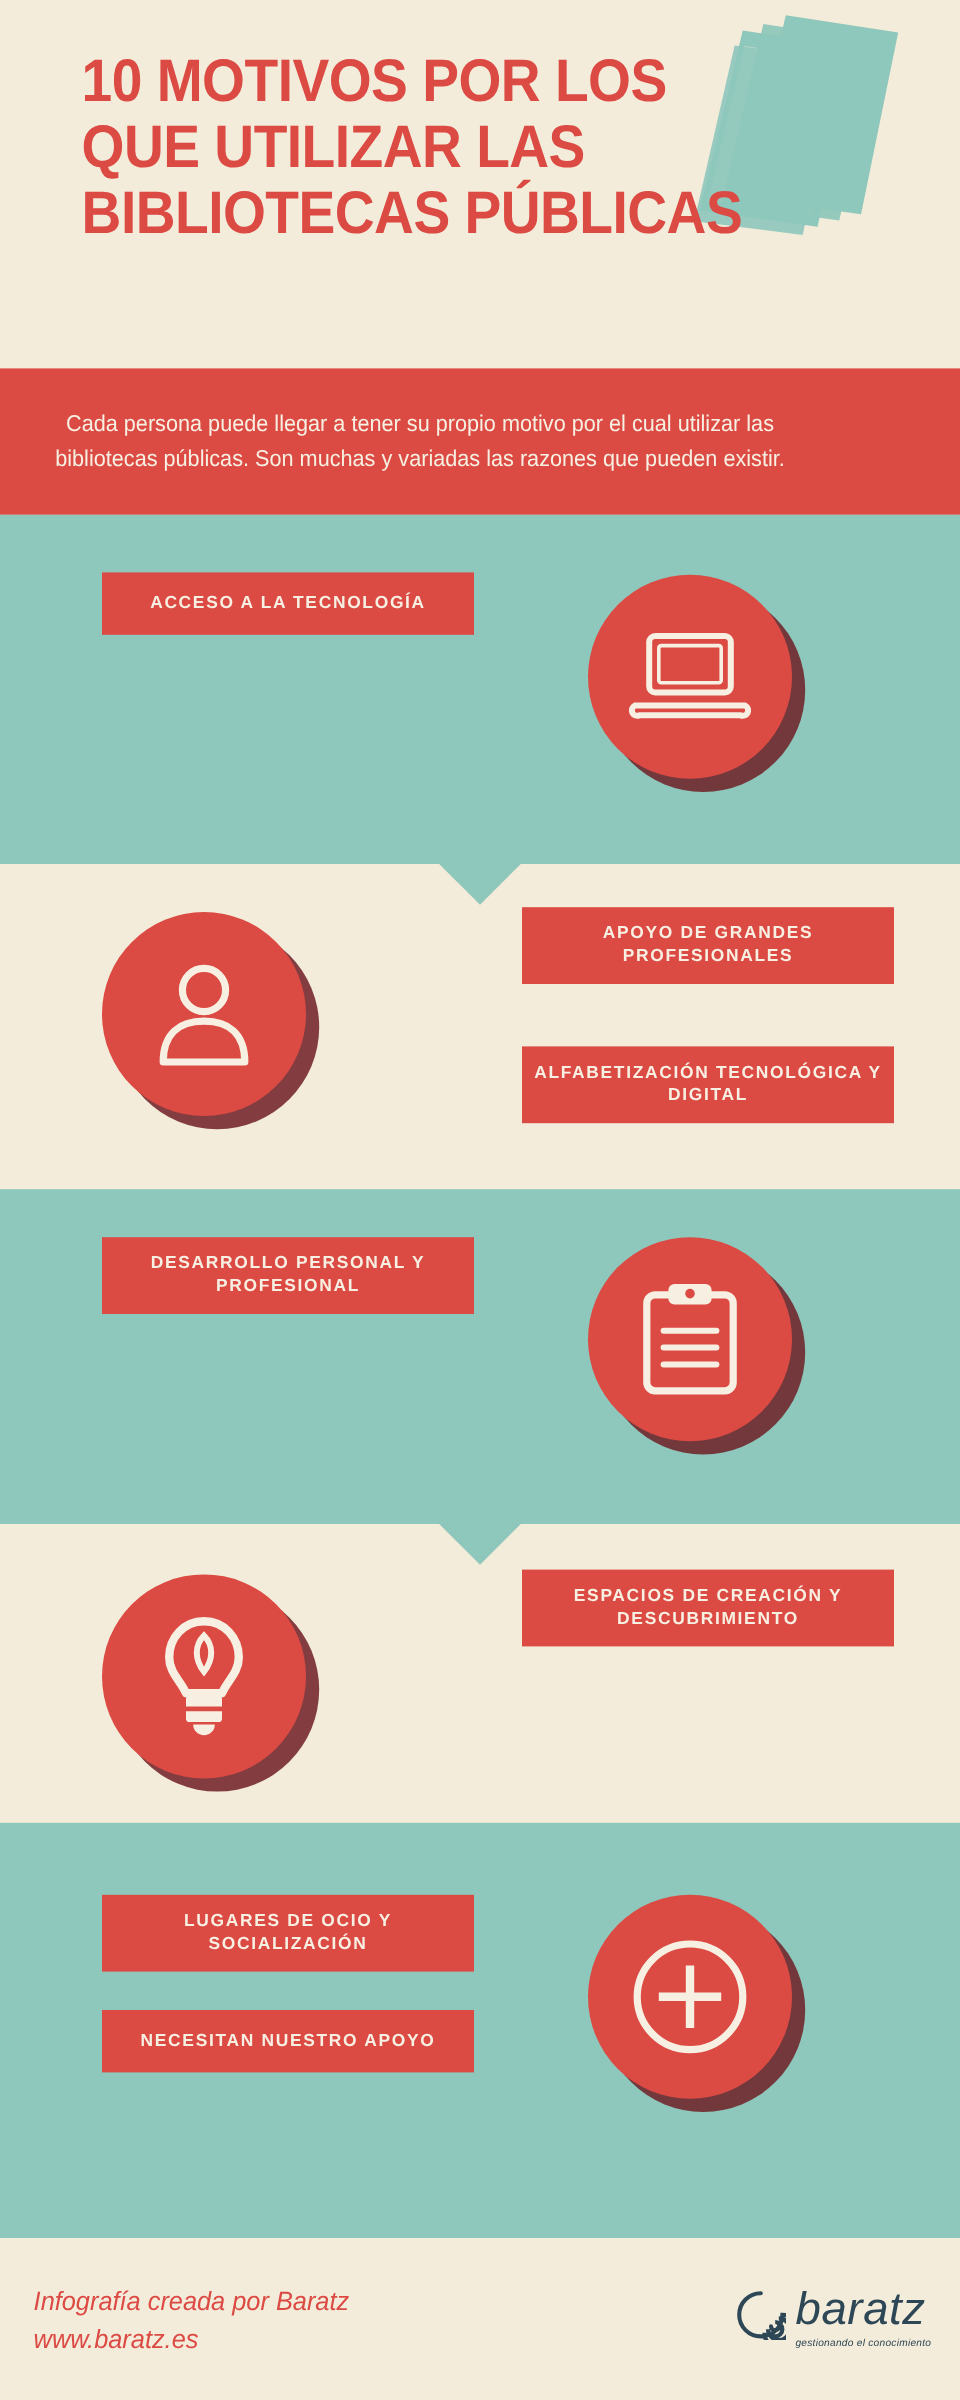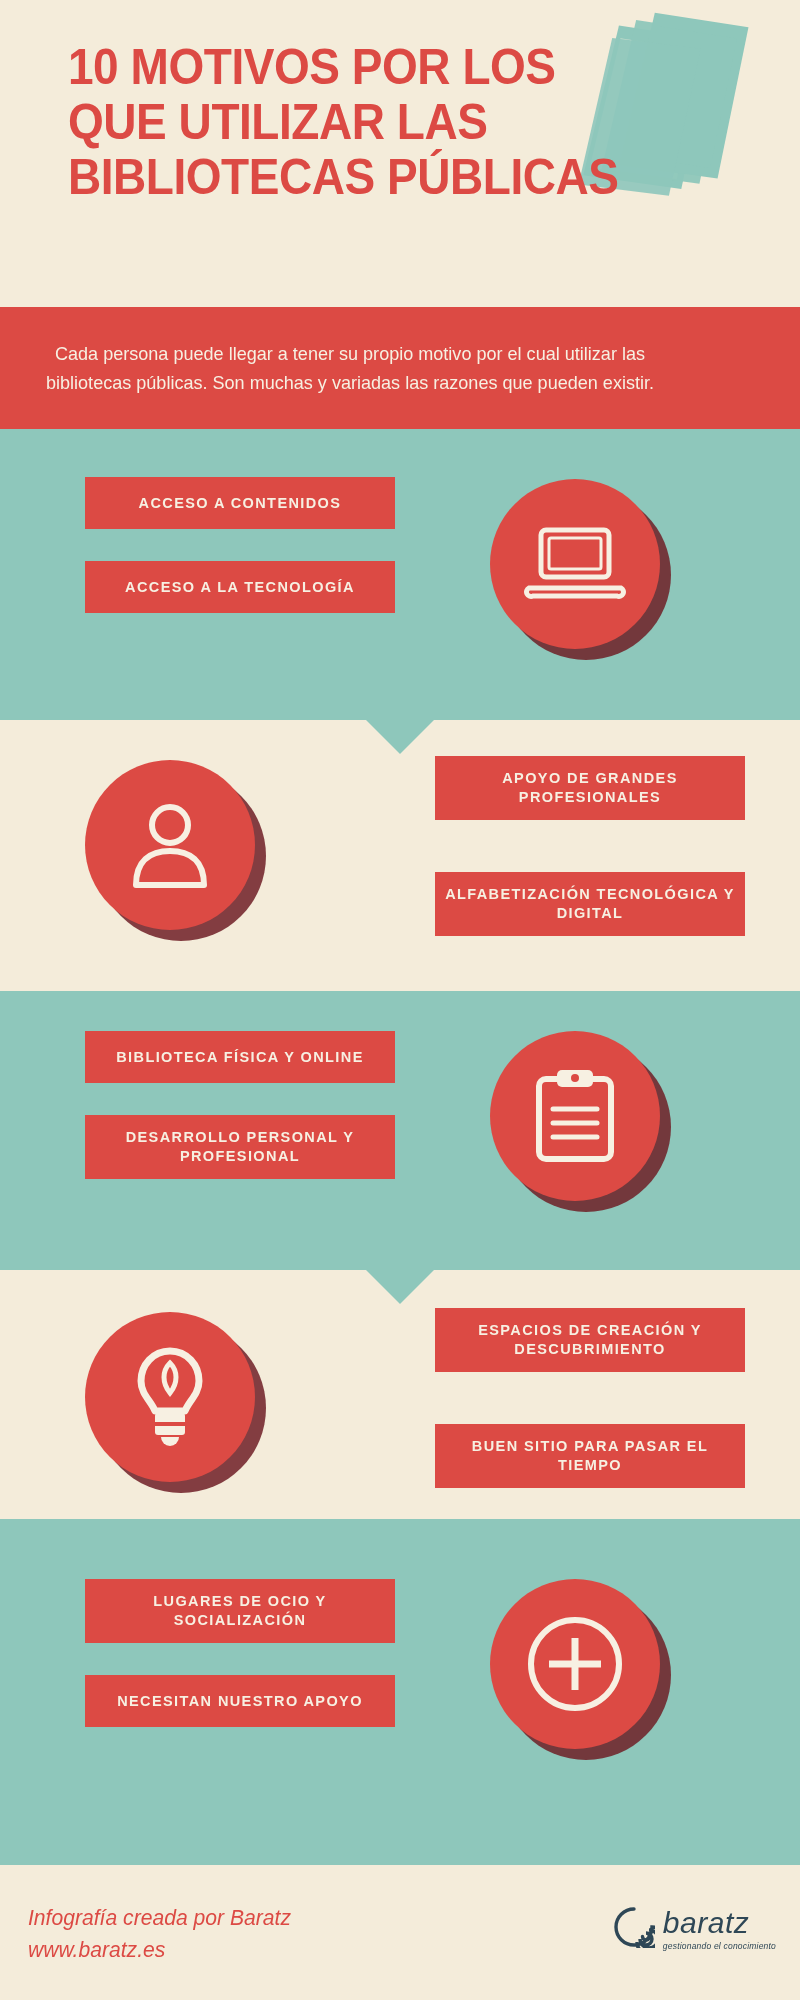--- a/index.html
+++ b/index.html
@@ -92,21 +92,21 @@
     background:#6e1f26;opacity:.85;z-index:1;
   }
   .circle svg{display:block;}
 
   
   .footer{position:absolute;left:0;bottom:0;width:800px;height:130px;background:#f4ecda;font-style:italic;}
   .footer-text{position:absolute;left:28px;top:32px;color:#dc4a44;font-size:22px;line-height:32px;transform:scaleX(.96);transform-origin:left top;}
   .footer-text div{white-space:nowrap;}
   .logo{position:absolute;right:24px;top:36px;display:flex;align-items:center;gap:8px;}
   .logo-text{display:flex;flex-direction:column;line-height:1;}
-  .logo-name{color:#2e4756;font-size:30px;letter-spacing:.5px;}
+  .logo-name{color:#2e4756;font-size:38px;letter-spacing:.5px;}
   .logo-tag{color:#2e4756;font-size:8.5px;margin-top:4px;letter-spacing:.2px;}
 </style>
 </head>
 <body>
 
 <div class="page">
 
   <div class="header">
     <div class="book-art">
       <svg width="240" height="230" viewBox="0 0 240 230">
@@ -128,21 +128,20 @@
   </div>
 
   <div class="intro">
     <p>Cada persona puede llegar a tener su propio motivo por el cual utilizar las bibliotecas públicas. Son muchas y variadas las razones que pueden existir.</p>
   </div>
 
   <div class="section sec-teal" style="position:absolute;top:429px;height:291px;">
     <div class="notch notch-teal"></div>
     <div class="row">
       <div class="labels labels-left">
-        <div class="chip">ACCESO A CONTENIDOS</div>
         <div class="chip">ACCESO A LA TECNOLOGÍA</div>
       </div>
       <div class="circle-wrap" style="left:490px;top:50px;">
         <div class="circle-shadow"></div>
         <div class="circle">
           <svg width="102" height="84" viewBox="0 0 102 84">
             <rect x="17" y="8" width="68" height="47" rx="5" fill="none" stroke="#f7f0e2" stroke-width="5"></rect>
             <rect x="25" y="16" width="52" height="31" rx="2" fill="none" stroke="#f7f0e2" stroke-width="3"></rect>
             <path d="M5 66 h92 a4 4 0 0 1 -4 8 H9 a4 4 0 0 1 -4 -8 z" fill="none" stroke="#f7f0e2" stroke-width="5"></path>
           </svg>
@@ -166,21 +165,20 @@
           </svg>
         </div>
       </div>
     </div>
   </div>
 
   <div class="section sec-teal" style="position:absolute;top:991px;height:279px;">
     <div class="notch notch-teal"></div>
     <div class="row">
       <div class="labels labels-left" style="top:40px;">
-        <div class="chip">BIBLIOTECA FÍSICA Y ONLINE</div>
         <div class="chip">DESARROLLO PERSONAL Y PROFESIONAL</div>
       </div>
       <div class="circle-wrap" style="left:490px;top:40px;">
         <div class="circle-shadow"></div>
         <div class="circle">
           <svg width="84" height="98" viewBox="0 0 84 98">
             <rect x="6" y="12" width="72" height="80" rx="7" fill="none" stroke="#f7f0e2" stroke-width="6"></rect>
             <rect x="24" y="3" width="36" height="17" rx="5" fill="#f7f0e2"></rect>
             <circle cx="42" cy="11" r="4" fill="#dc4a44"></circle>
             <g stroke="#f7f0e2" stroke-width="5" stroke-linecap="round">
@@ -191,21 +189,20 @@
           </svg>
         </div>
       </div>
     </div>
   </div>
 
   <div class="section sec-cream" style="position:absolute;top:1270px;height:352px;">
     <div class="row">
       <div class="labels labels-right" style="top:38px;">
         <div class="chip">ESPACIOS DE CREACIÓN Y DESCUBRIMIENTO</div>
-        <div class="chip">BUEN SITIO PARA PASAR EL TIEMPO</div>
       </div>
       <div class="circle-wrap" style="left:85px;top:42px;">
         <div class="circle-shadow"></div>
         <div class="circle">
           <svg width="78" height="104" viewBox="0 0 78 104">
             <path d="M39 6 C22 6 10 20 10 36 C10 49 20 56 24 66 L54 66 C58 56 68 49 68 36 C68 20 56 6 39 6 Z" fill="none" stroke="#f7f0e2" stroke-width="7" stroke-linejoin="round"></path>
             <path d="M39 18 C31 26 31 38 39 48 C47 38 47 26 39 18 Z" fill="none" stroke="#f7f0e2" stroke-width="5"></path>
             <rect x="24" y="68" width="30" height="22" rx="3" fill="#f7f0e2"></rect>
             <line x1="24" y1="79" x2="54" y2="79" stroke="#dc4a44" stroke-width="4"></line>
             <path d="M30 92 h18 a9 9 0 0 1 -18 0 z" fill="#f7f0e2"></path>

